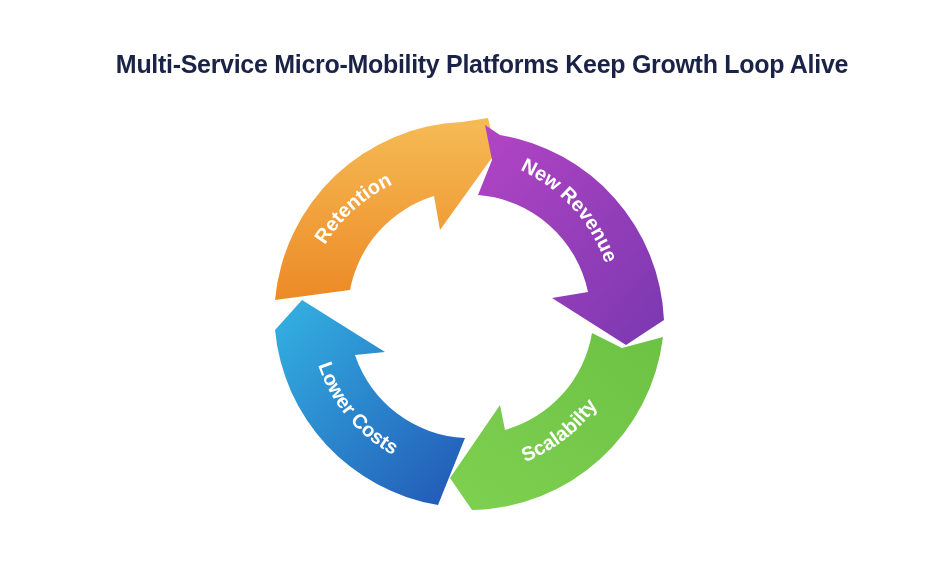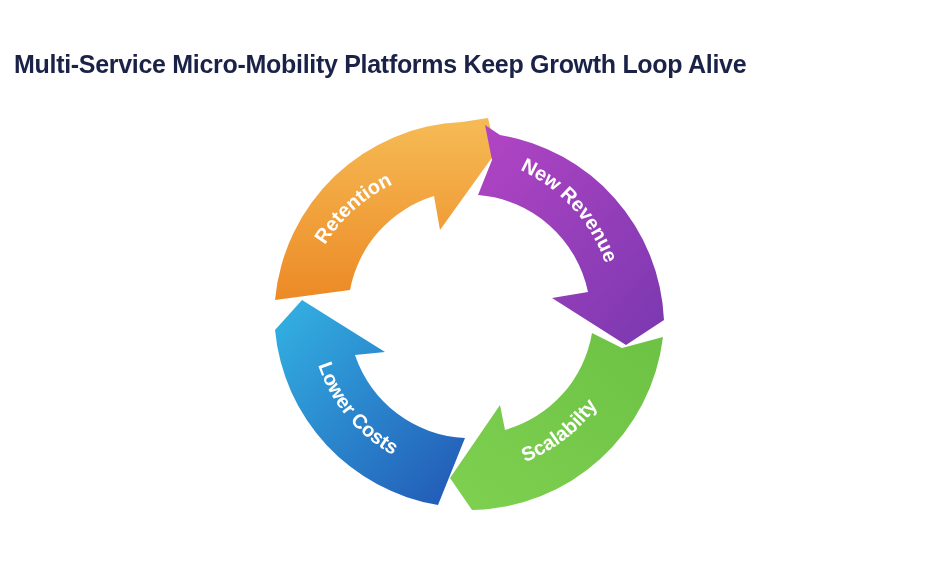--- a/index.html
+++ b/index.html
@@ -1,17 +1,17 @@
 <!DOCTYPE html>
 <html><head>
 <meta charset="utf-8">
 <style>
   html, body { margin:0; padding:0; background:#ffffff; }
   body { width:950px; height:574px; position:relative; overflow:hidden; font-family:"Liberation Sans", sans-serif; }
-  .title { position:absolute; left:0; width:950px; top:50px; font-size:25px; font-weight:700; color:#1b2247; letter-spacing:-0.3px; padding-left:14px; box-sizing:border-box; }
+  .title { position:absolute; left:0; width:950px; top:50px; text-align:center; font-size:25px; font-weight:700; color:#1b2247; letter-spacing:-0.3px; padding-left:14px; box-sizing:border-box; }
   svg.cycle { position:absolute; left:0; top:0; }
   .seg-label { font-family:"Liberation Sans", sans-serif; font-size:20px; font-weight:700; fill:#ffffff; }
 </style>
 </head>
 <body>
 
 <div class="title">Multi-Service Micro-Mobility Platforms Keep Growth Loop Alive</div>
 
 <svg class="cycle" width="950" height="574" viewBox="0 0 950 574">
   <defs>

